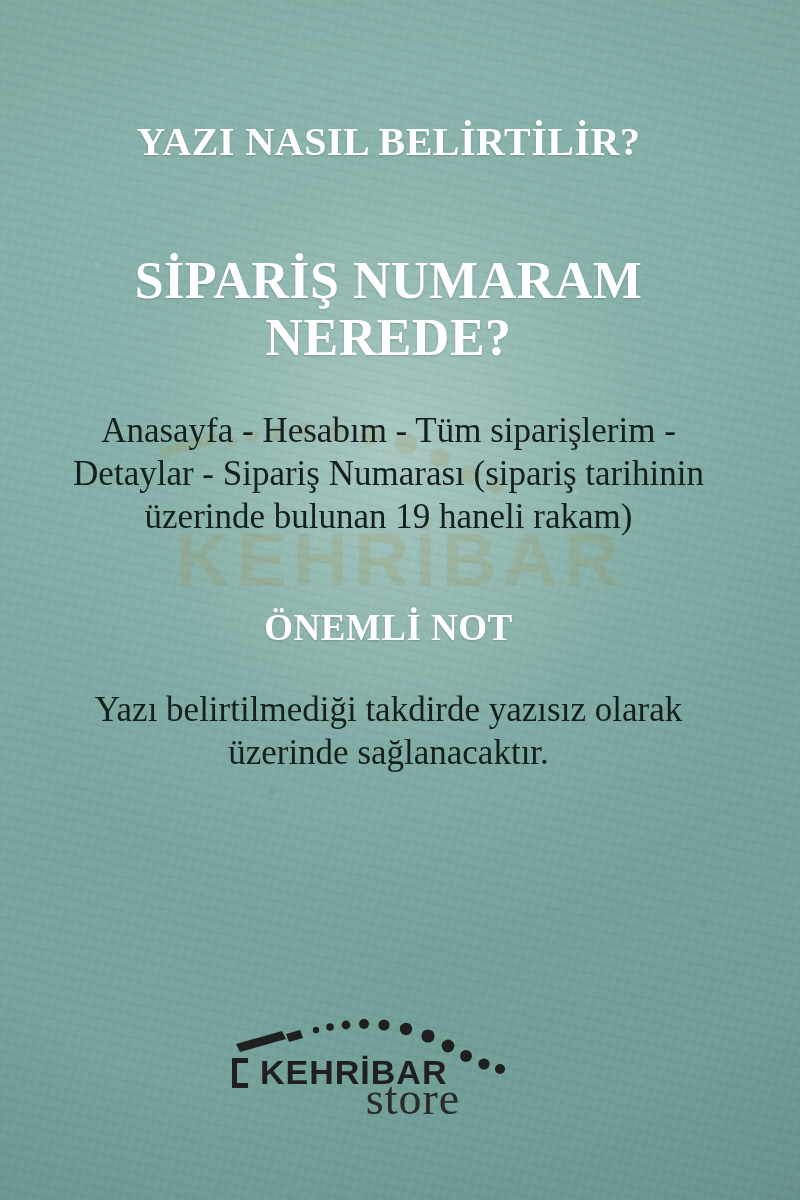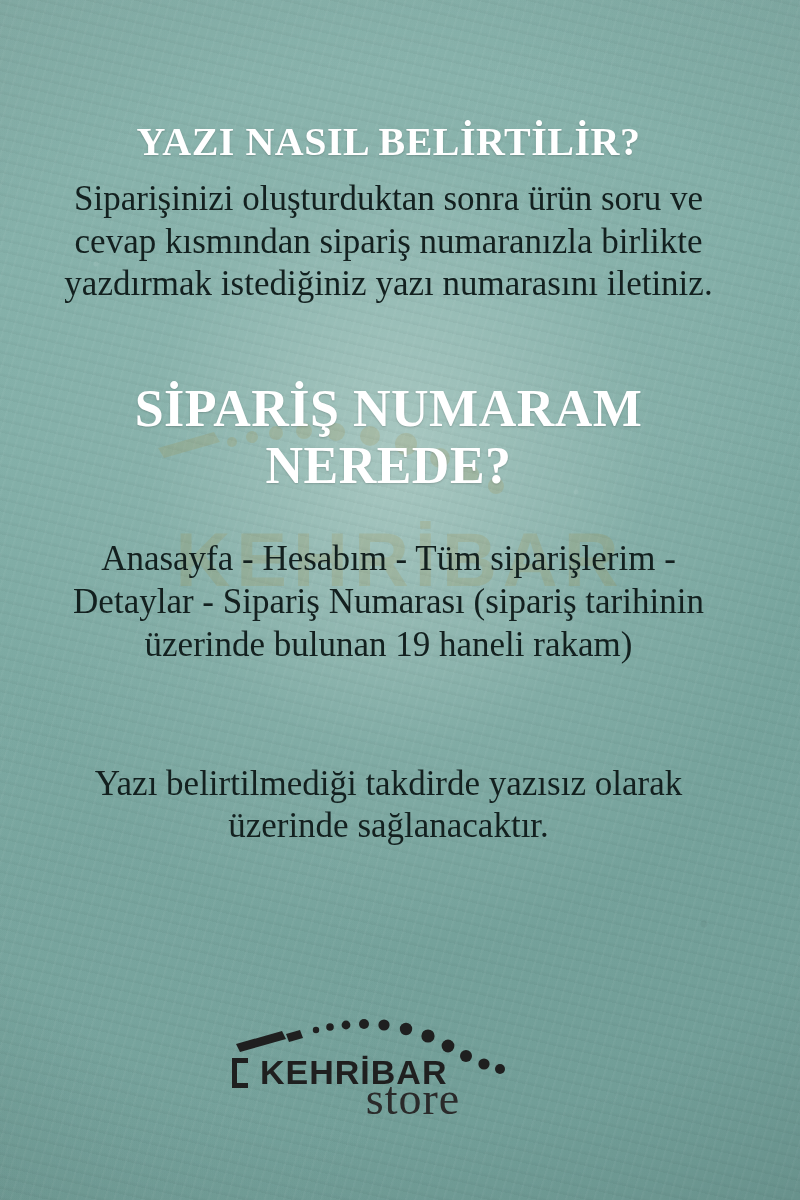--- a/index.html
+++ b/index.html
@@ -152,34 +152,34 @@
         <circle cx="356" cy="74" r="8"></circle>
       </g>
     </svg>
     <div class="wm-text">KEHRİBAR</div>
   </div>
 
   <div class="content">
 
     <div class="block">
       <h1 class="heading h-1">YAZI NASIL BELİRTİLİR?</h1>
-      <p class="body-text">Siparişinizi oluşturduktan sonra ürün soru ve cevap kısmından sipariş numaranızla birlikte yazdırmak istediğiniz yazı numarasını iletiniz.</p>
     </div>
 
     <div class="gap-1"></div>
 
     <div class="block">
       <h1 class="heading h-2">SİPARİŞ NUMARAM NEREDE?</h1>
       <div class="gap-3"></div>
       <p class="body-text">Anasayfa - Hesabım - Tüm siparişlerim - Detaylar - Sipariş Numarası (sipariş tarihinin üzerinde bulunan 19 haneli rakam)</p>
     </div>
 
     <div class="gap-2"></div>
 
     <div class="block">
+      <h1 class="heading h-3">ÖNEMLİ NOT</h1>
       <div class="gap-4"></div>
       <p class="body-text">Yazı belirtilmediği takdirde yazısız olarak üzerinde sağlanacaktır.</p>
     </div>
 
   </div>
 
   <div class="logo-wrap">
     <svg class="logo-svg" width="340" height="78" viewBox="0 0 340 78" aria-hidden="true">
       <g fill="#1f1f1f">
 

